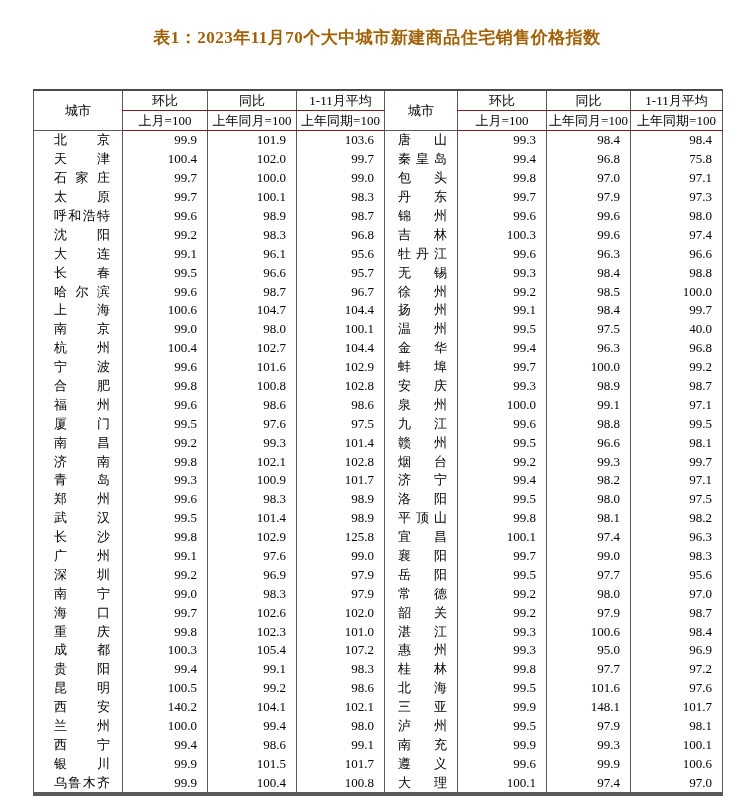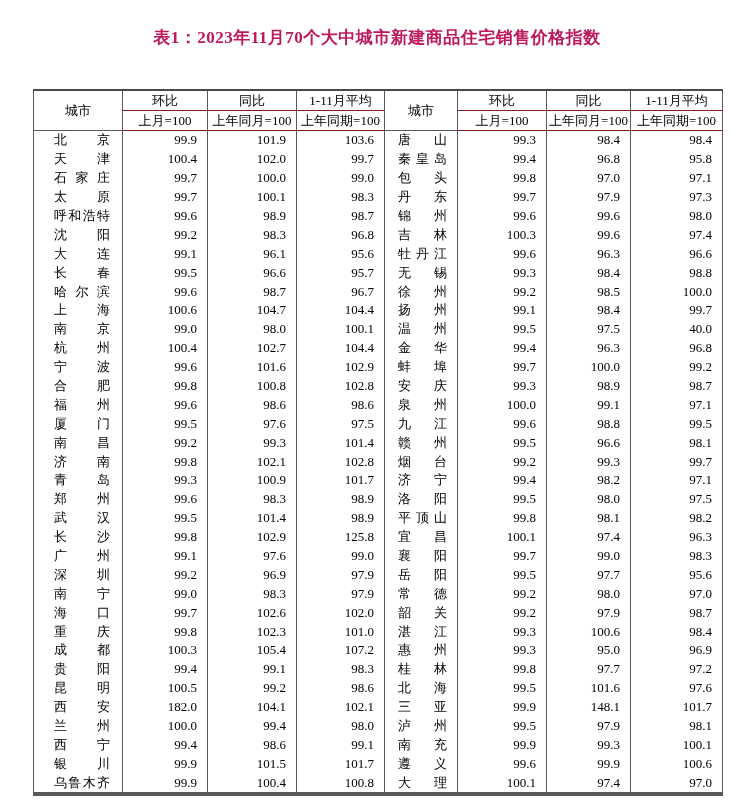--- a/index.html
+++ b/index.html
@@ -17,21 +17,21 @@
     overflow: hidden;
     background: #ffffff;
   }
   .title {
     margin-top: 26px;
     margin-bottom: 40px;
     text-align: center;
     font-size: 17px;
     font-weight: bold;
     letter-spacing: 0.5px;
-    color: #be185d;
+    color: #a16207;
   }
   table.stats {
     border-collapse: collapse;
     table-layout: fixed;
     width: 689px;
     margin-left: 33px;
     border-top: 2px solid #4a4a4a;
     border-bottom: 4px solid #595959;
     border-left: 1px solid #595959;
     border-right: 1px solid #595959;
@@ -151,21 +151,21 @@
       <td class="num">99.7</td>
       <td>
             <span class="city-flex right-col">
               <span>秦</span>
               <span>皇</span>
               <span>岛</span>
             </span>
           </td>
       <td class="num">99.4</td>
       <td class="num">96.8</td>
-      <td class="num">95.8</td>
+      <td class="num">75.8</td>
     </tr>
         <tr>
       <td>
             <span class="city-flex">
               <span>石</span>
               <span>家</span>
               <span>庄</span>
             </span>
           </td>
       <td class="num">99.7</td>
@@ -726,21 +726,21 @@
       <td class="num">101.6</td>
       <td class="num">97.6</td>
     </tr>
         <tr>
       <td>
             <span class="city-flex">
               <span>西</span>
               <span>安</span>
             </span>
           </td>
-      <td class="num">182.0</td>
+      <td class="num">140.2</td>
       <td class="num">104.1</td>
       <td class="num">102.1</td>
       <td>
             <span class="city-flex right-col">
               <span>三</span>
               <span>亚</span>
             </span>
           </td>
       <td class="num">99.9</td>
       <td class="num">148.1</td>

